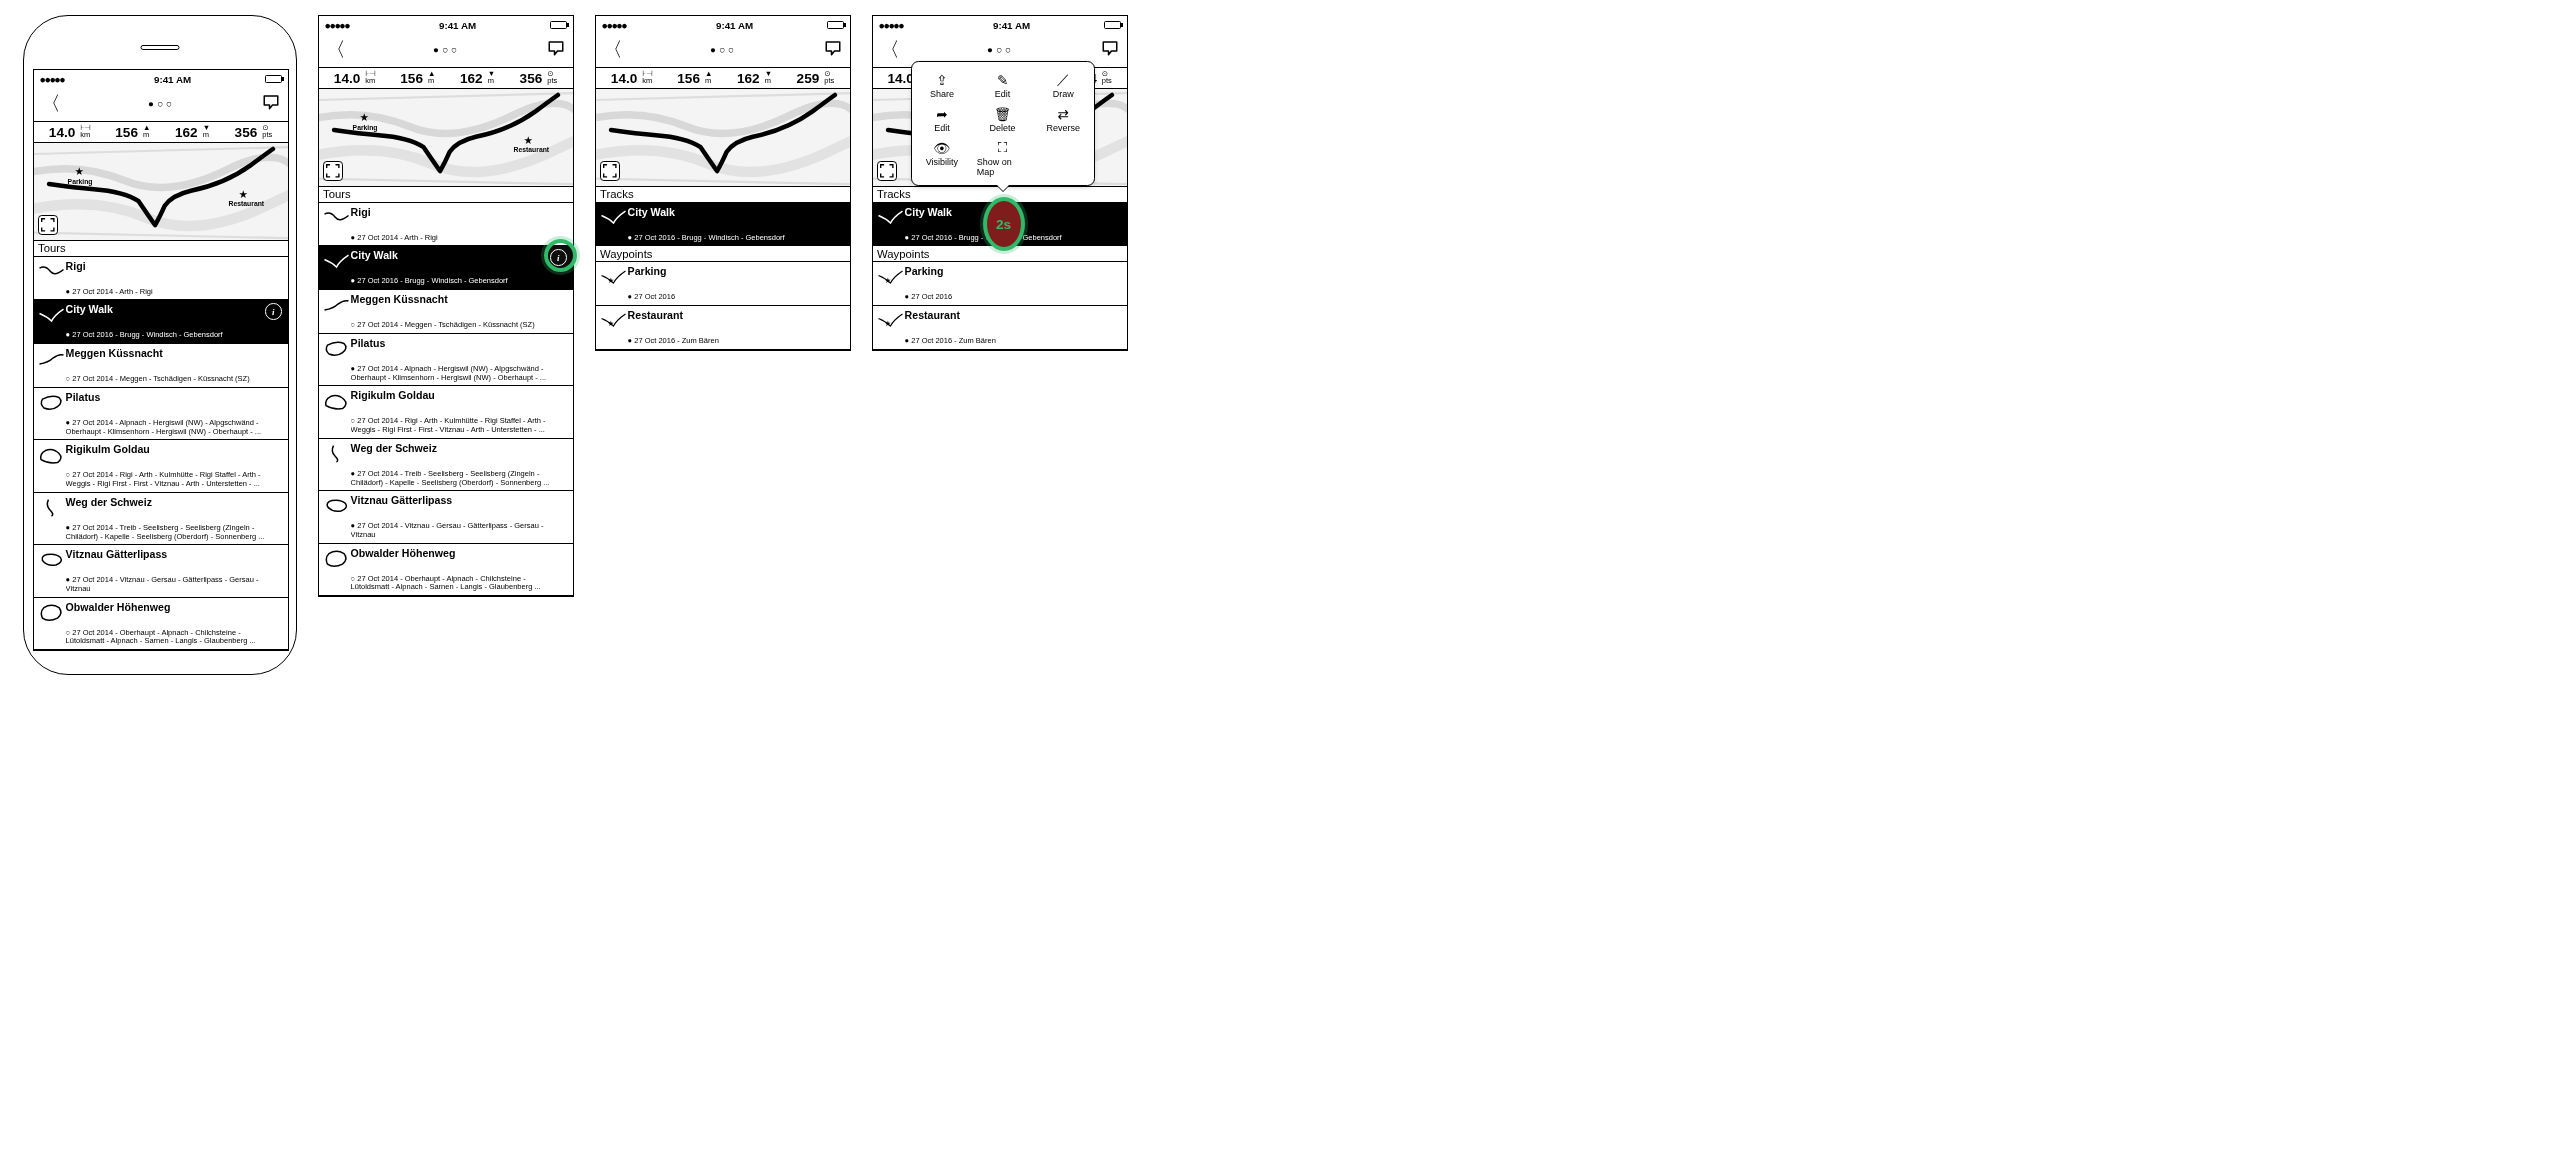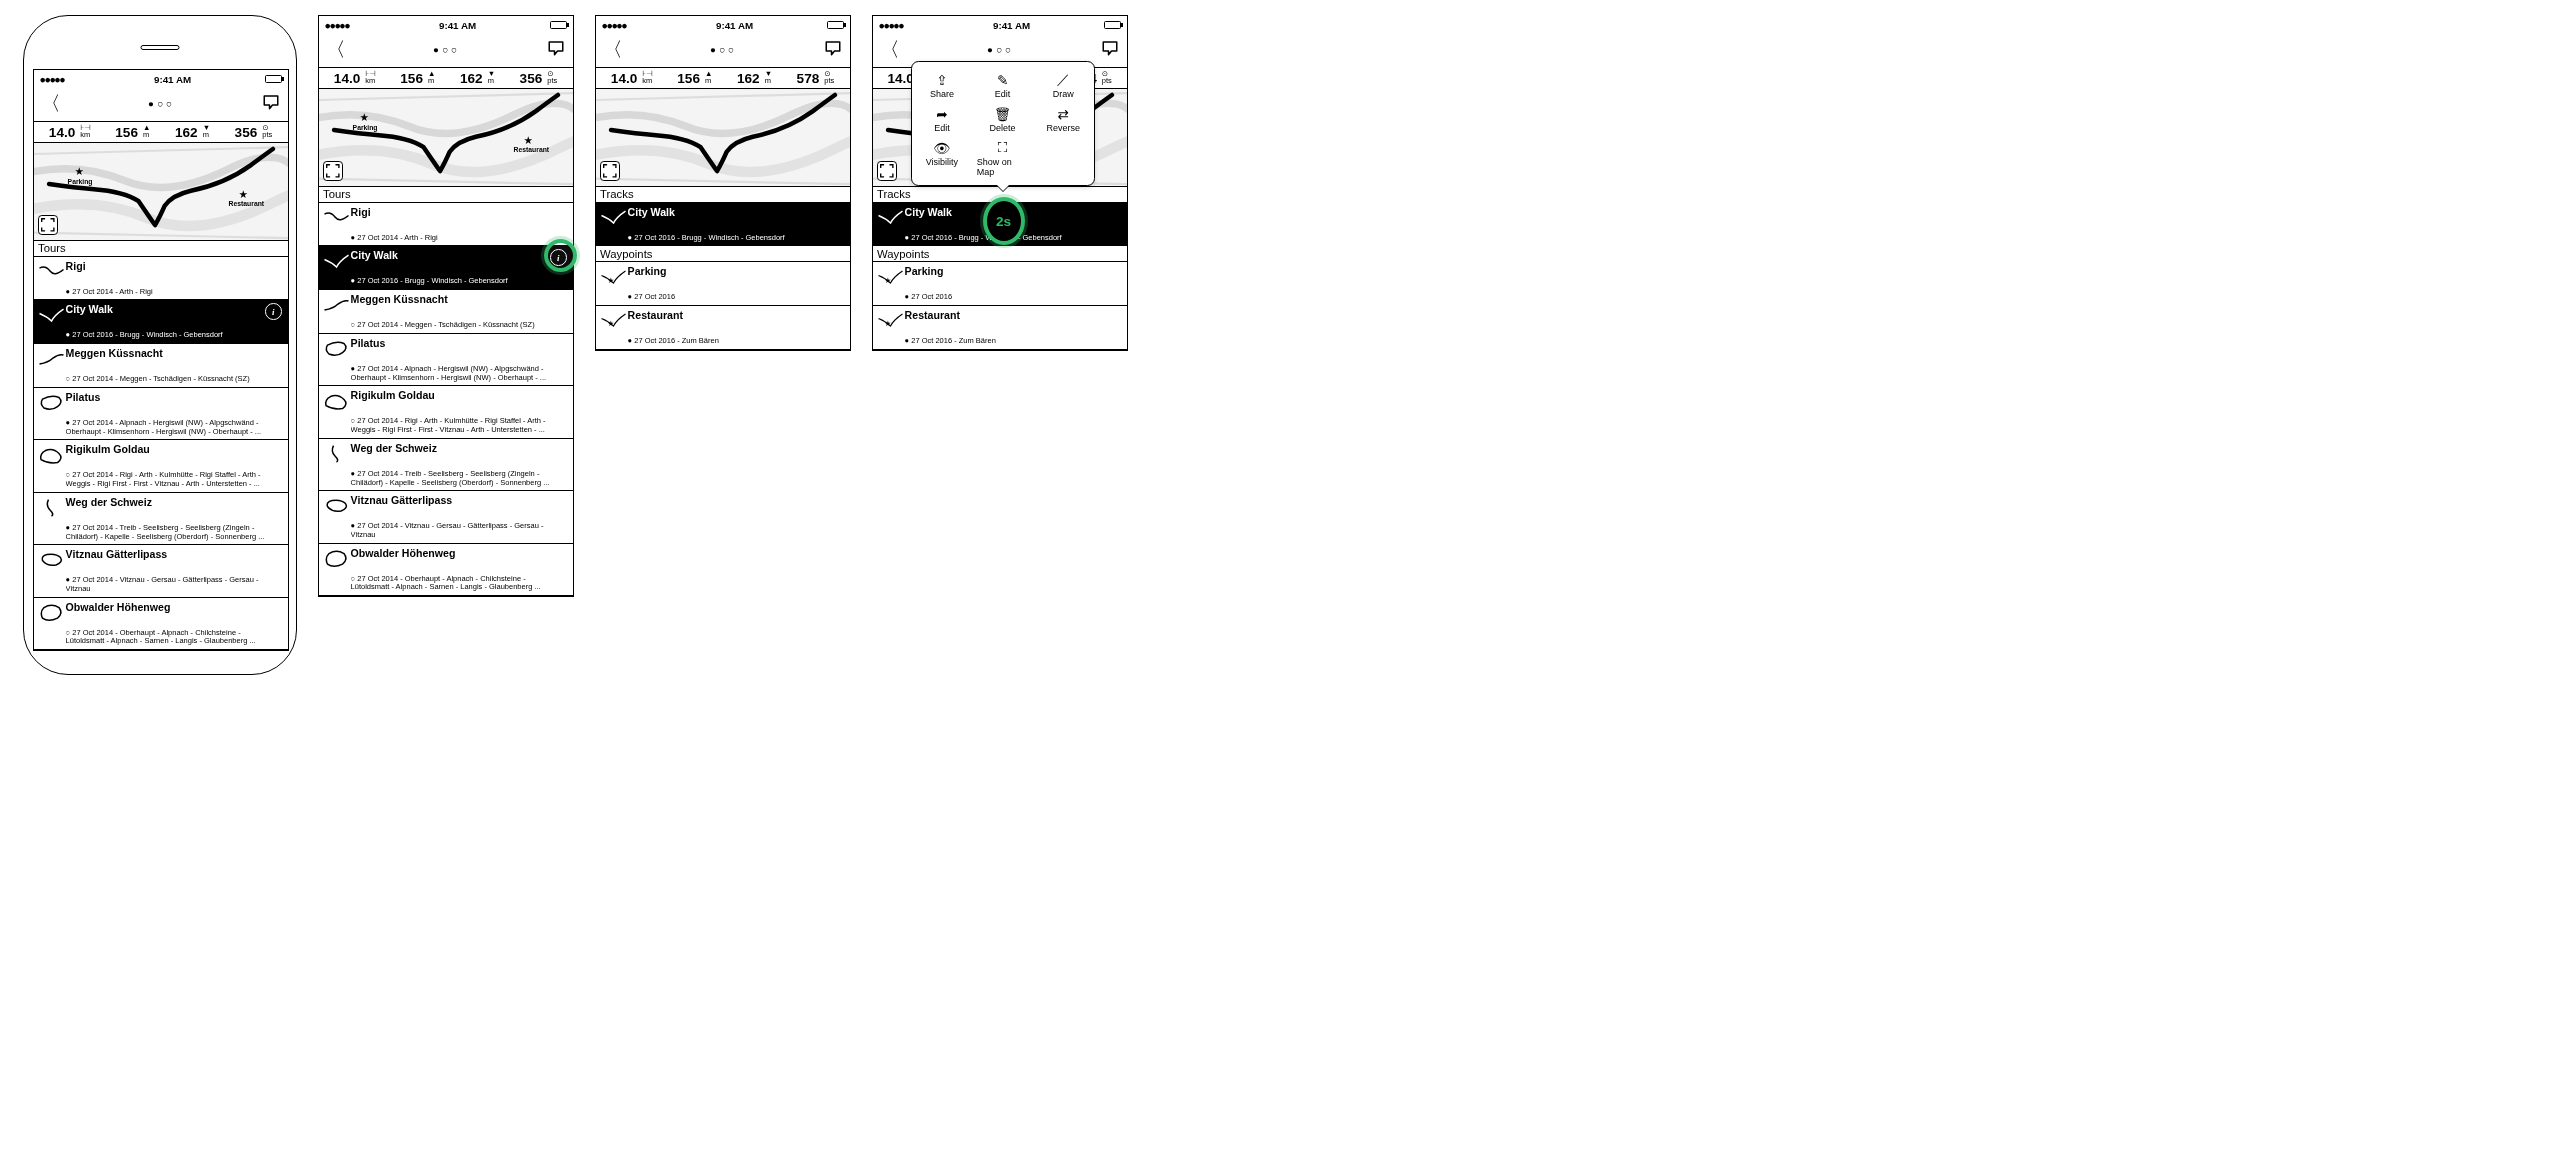--- a/index.html
+++ b/index.html
@@ -97,22 +97,22 @@
     display:flex; align-items:center; justify-content:center; font-size:9px; font-weight:700;
     font-style:italic; font-family:serif;
   }
   .green-highlight {
     position:absolute; width:33px; height:33px; border:4.5px solid #2fb968; border-radius:50%;
     background:rgba(255,255,255,0.05);
     pointer-events:none;
     box-shadow:0 0 0 3px rgba(47,185,104,0.25);
   }
   .green-badge {
-    position:absolute; width:42px; height:48px; border:4.5px solid #2fb968; border-radius:50%;
-    background:#000000; display:flex; align-items:center; justify-content:center;
+    position:absolute; width:42px; height:54px; border:4.5px solid #2fb968; border-radius:50%;
+    background:#7f1d1d; display:flex; align-items:center; justify-content:center;
     font-size:13.6px; font-weight:800; color:#2fb968;
     box-shadow:0 0 0 3px rgba(47,185,104,0.25);
   }
   .popover {
     position:absolute; background:#fff; border:0.8px solid #000; border-radius:7.5px;
     padding:7.5px 0 4.5px 0; box-shadow:0 1.5px 4.5px rgba(0,0,0,0.15);
     display:grid; grid-template-columns:repeat(3,1fr); gap:1.5px 0;
     width:184px; z-index:10;
   }
   .popover-item { display:flex; flex-direction:column; align-items:center; gap:1.5px; font-size:9px; cursor:pointer; padding:3px 4.5px; }
@@ -499,21 +499,21 @@
         </span>
       </div>
     <div class="stat">
         <span class="stat-val">162</span>
         <span class="stat-unit">
           <span class="stat-icon">▼</span>
           <span>m</span>
         </span>
       </div>
     <div class="stat">
-        <span class="stat-val">578</span>
+        <span class="stat-val">259</span>
         <span class="stat-unit">
           <span class="stat-icon">⊙</span>
           <span>pts</span>
         </span>
       </div>
   </div>
   <div class="map-area">
     <svg viewBox="0 0 340 130">
         <use href="#map-bg"></use>
         <use href="#track-path"></use>

